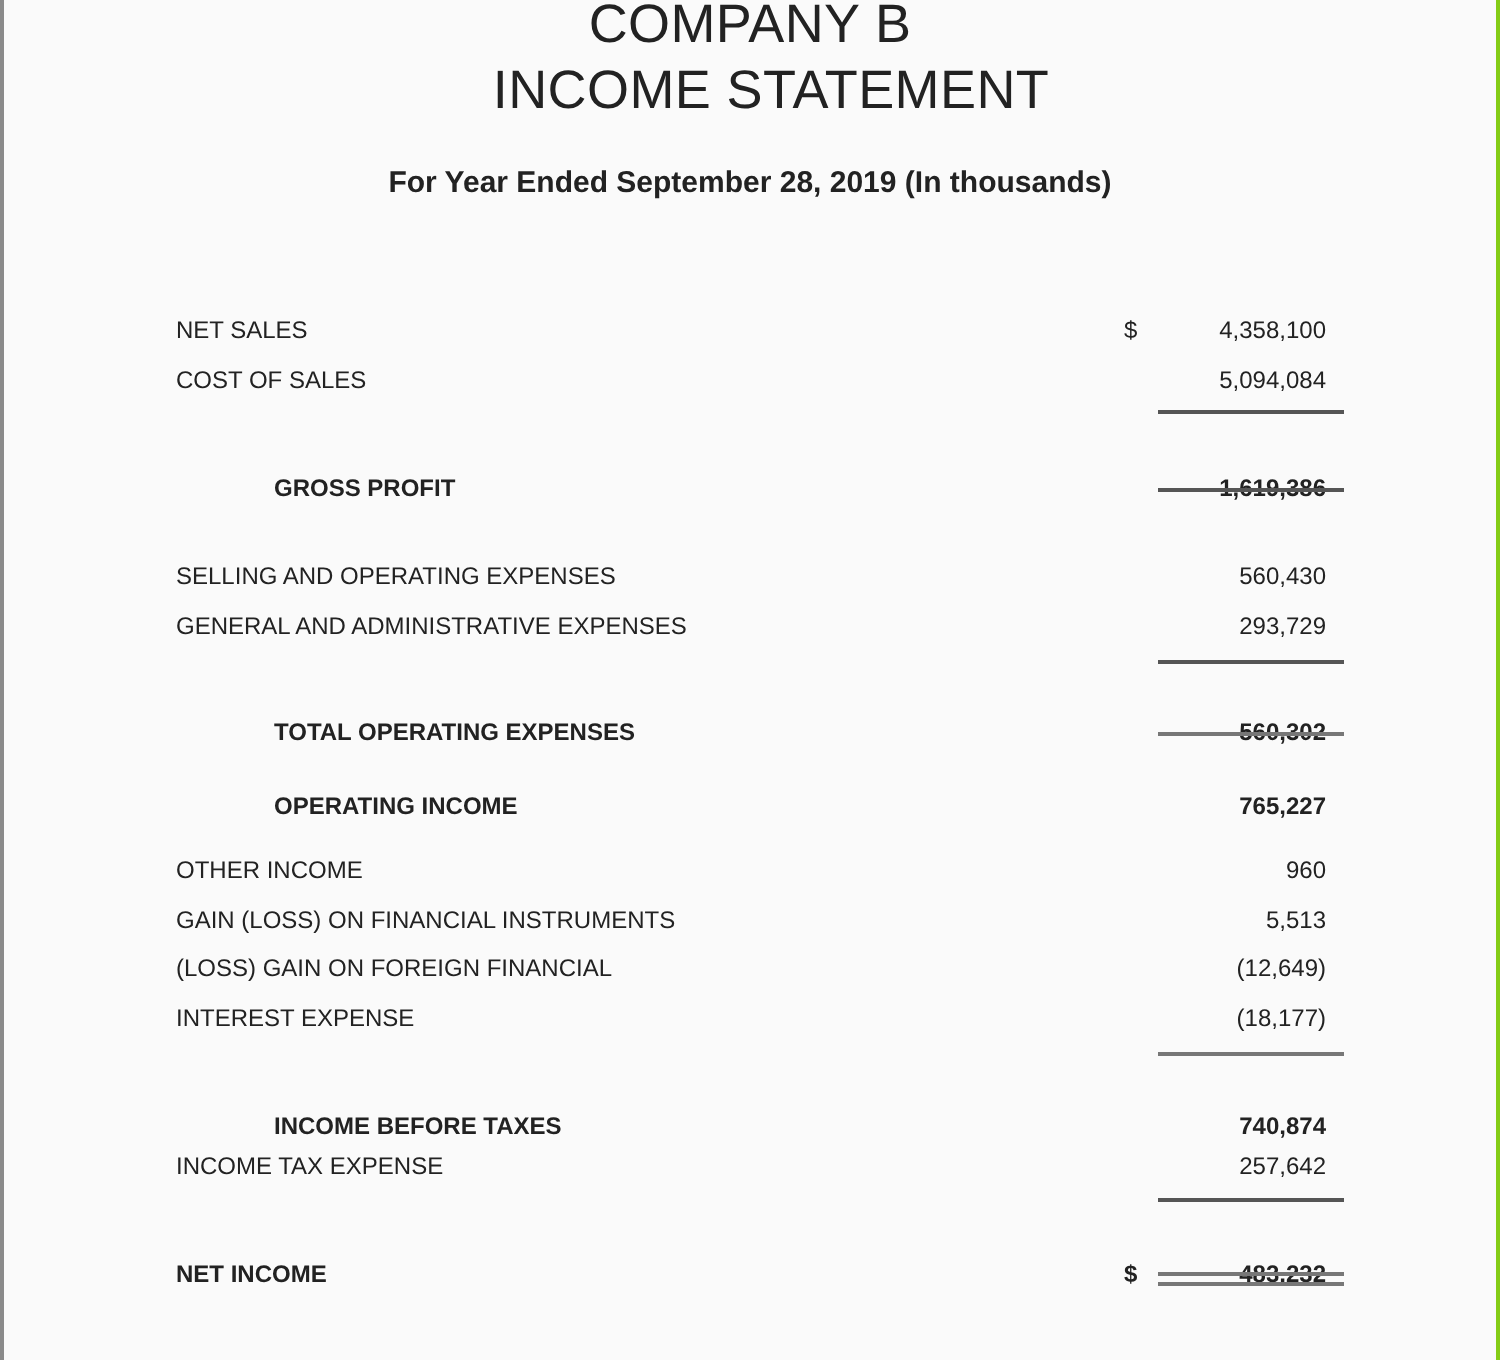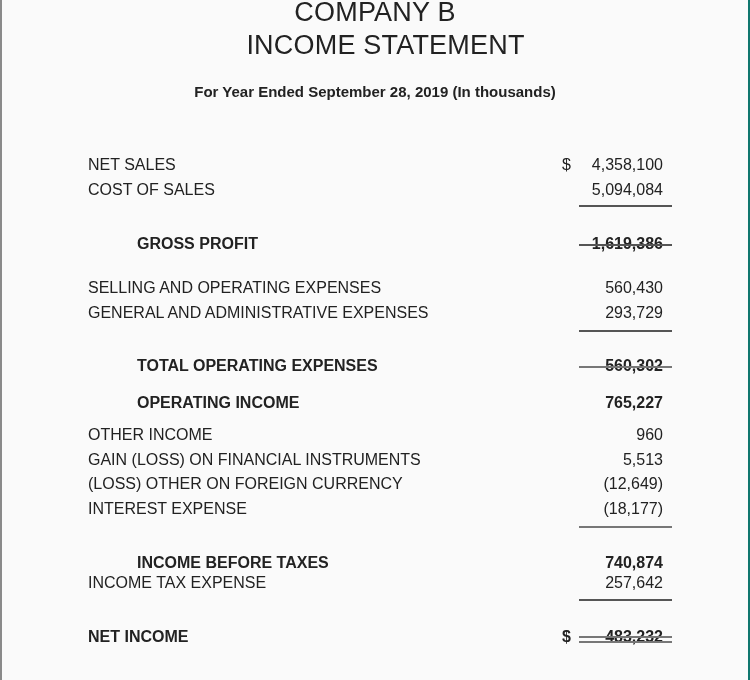--- a/index.html
+++ b/index.html
@@ -6,37 +6,37 @@
     body {
       width: 750px; height: 680px; overflow: hidden;
       background: #fafafa;
       font-family: "Liberation Sans", "DejaVu Sans", sans-serif;
       color: #222;
     }
     .page {
       position: relative;
       width: 746px; height: 680px;
       border-left: 2px solid #8a8a8a;
-      border-right: 2px solid #0f766e;
+      border-right: 2px solid #84cc16;
       background: #fafafa;
     }
     .title {
       position: absolute; left: 0; right: 0;
       text-align: center; font-size: 27px; color: #222;
       letter-spacing: 0.2px;
     }
     .t1 { top: -3px; }
     .t2 { top: 30px; margin-left: 21px; }
     .subtitle {
       position: absolute; left: 0; right: 0; top: 83px;
       text-align: center; font-size: 15px; font-weight: bold; color: #222;
     }
     .row {
       position: absolute; left: 0; right: 0; height: 20px;
-      font-size: 16px; line-height: 20px;
+      font-size: 12px; line-height: 20px;
     }
     .label { position: absolute; left: 86px; white-space: nowrap; }
     .label.indent { left: 135px; }
     .bold { font-weight: bold; margin-top: 17px; }
     .dollar { position: absolute; left: 560px; }
     .val { position: absolute; right: 85px; text-align: center; }
     .rule {
       position: absolute; left: 577px; width: 93px; height: 0;
       border-top: 2px solid #555;
     }
@@ -87,21 +87,21 @@
 
   <div class="row" style="top:425px">
     <span class="label">OTHER INCOME</span>
     <span class="val">960</span>
   </div>
   <div class="row" style="top:450px">
     <span class="label">GAIN (LOSS) ON FINANCIAL INSTRUMENTS</span>
     <span class="val">5,513</span>
   </div>
   <div class="row" style="top:474px">
-    <span class="label">(LOSS) OTHER ON FOREIGN CURRENCY</span>
+    <span class="label">(LOSS) GAIN ON FOREIGN FINANCIAL</span>
     <span class="val">(12,649)</span>
   </div>
   <div class="row" style="top:499px">
     <span class="label">INTEREST EXPENSE</span>
     <span class="val">(18,177)</span>
   </div>
   <div class="rule grey" style="top:526px"></div>
   <div class="row bold" style="top:536px">
     <span class="label indent">INCOME BEFORE TAXES</span>
     <span class="val">740,874</span>

